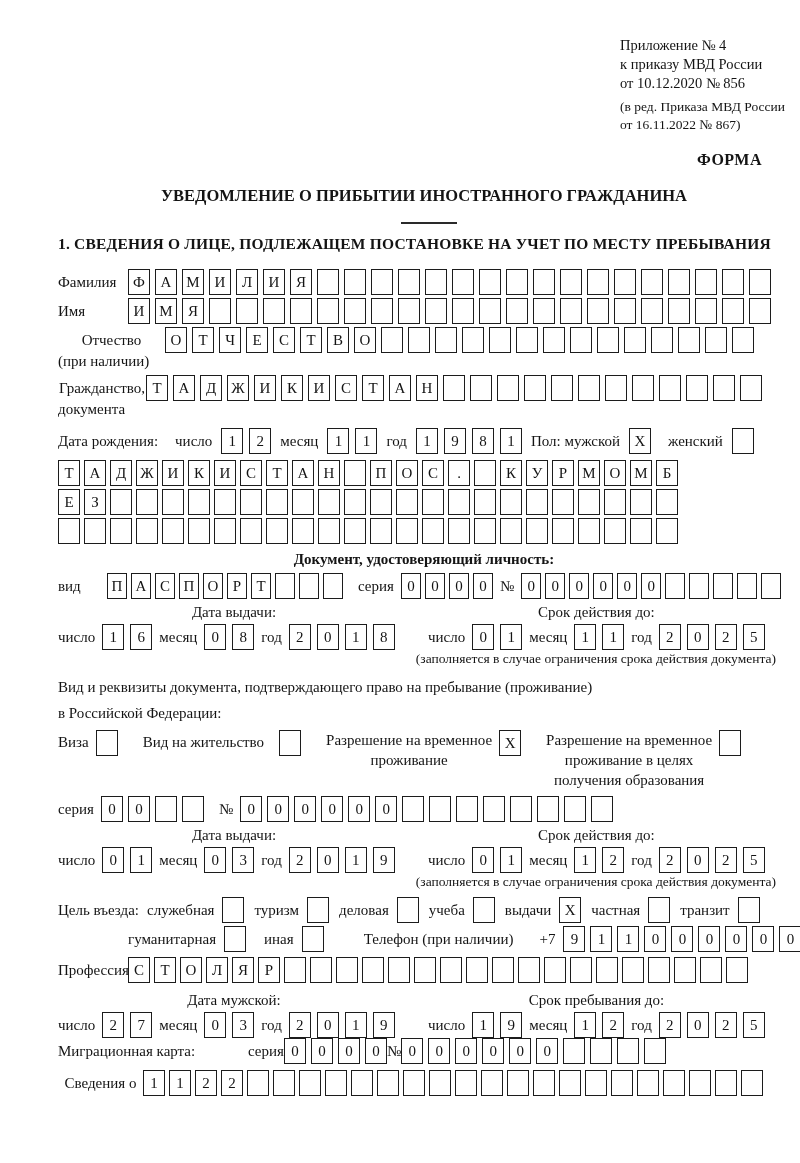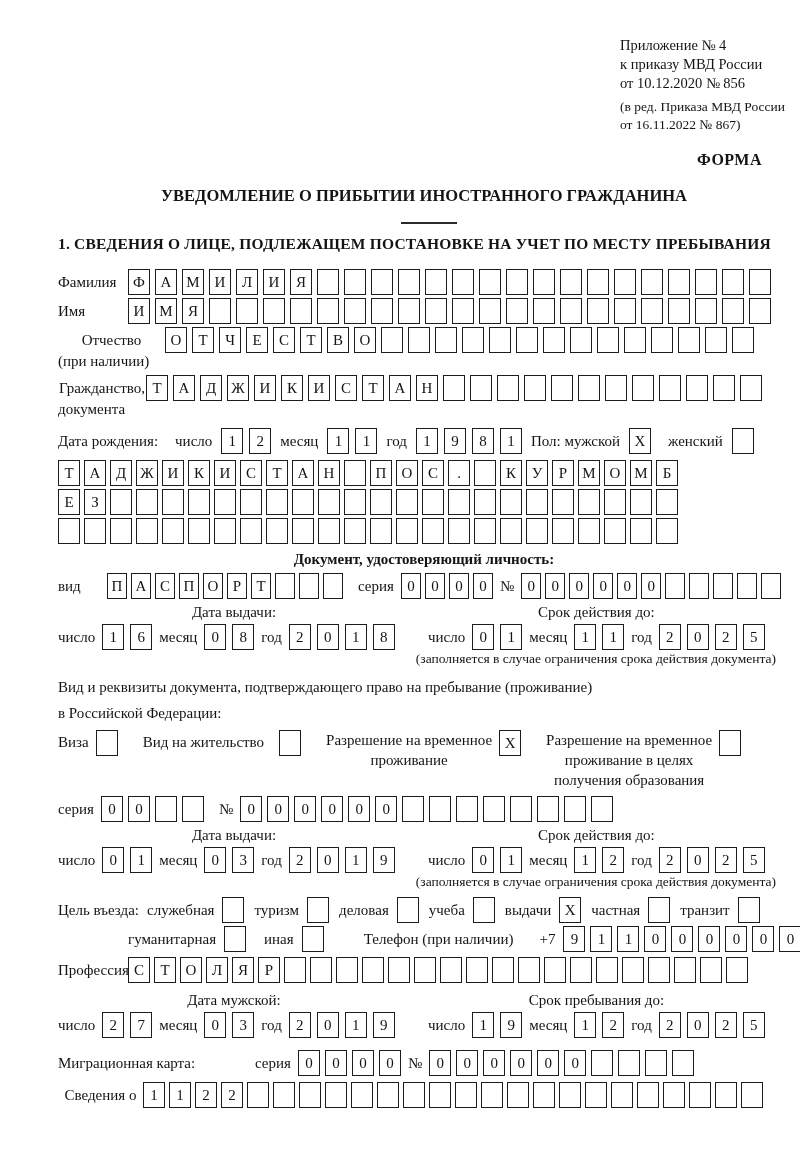--- a/index.html
+++ b/index.html
@@ -643,21 +643,21 @@
         <div class="cells">
             <span class="cell">2</span>
             <span class="cell">0</span>
             <span class="cell">2</span>
             <span class="cell">5</span>
           </div>
       </div>
     </div>
   </div>
 
-  <div class="row" style="column-gap:7px; margin-top:12px;">
+  <div class="row" style="margin-top:0;">
     <span class="lbl" style="width:160px;">Миграционная карта:</span>
     <span class="lbl ml30">серия</span>
     <div class="cells">
         <span class="cell">0</span>
         <span class="cell">0</span>
         <span class="cell">0</span>
         <span class="cell">0</span>
       </div>
     <span class="lbl">№</span>
     <div class="cells">

